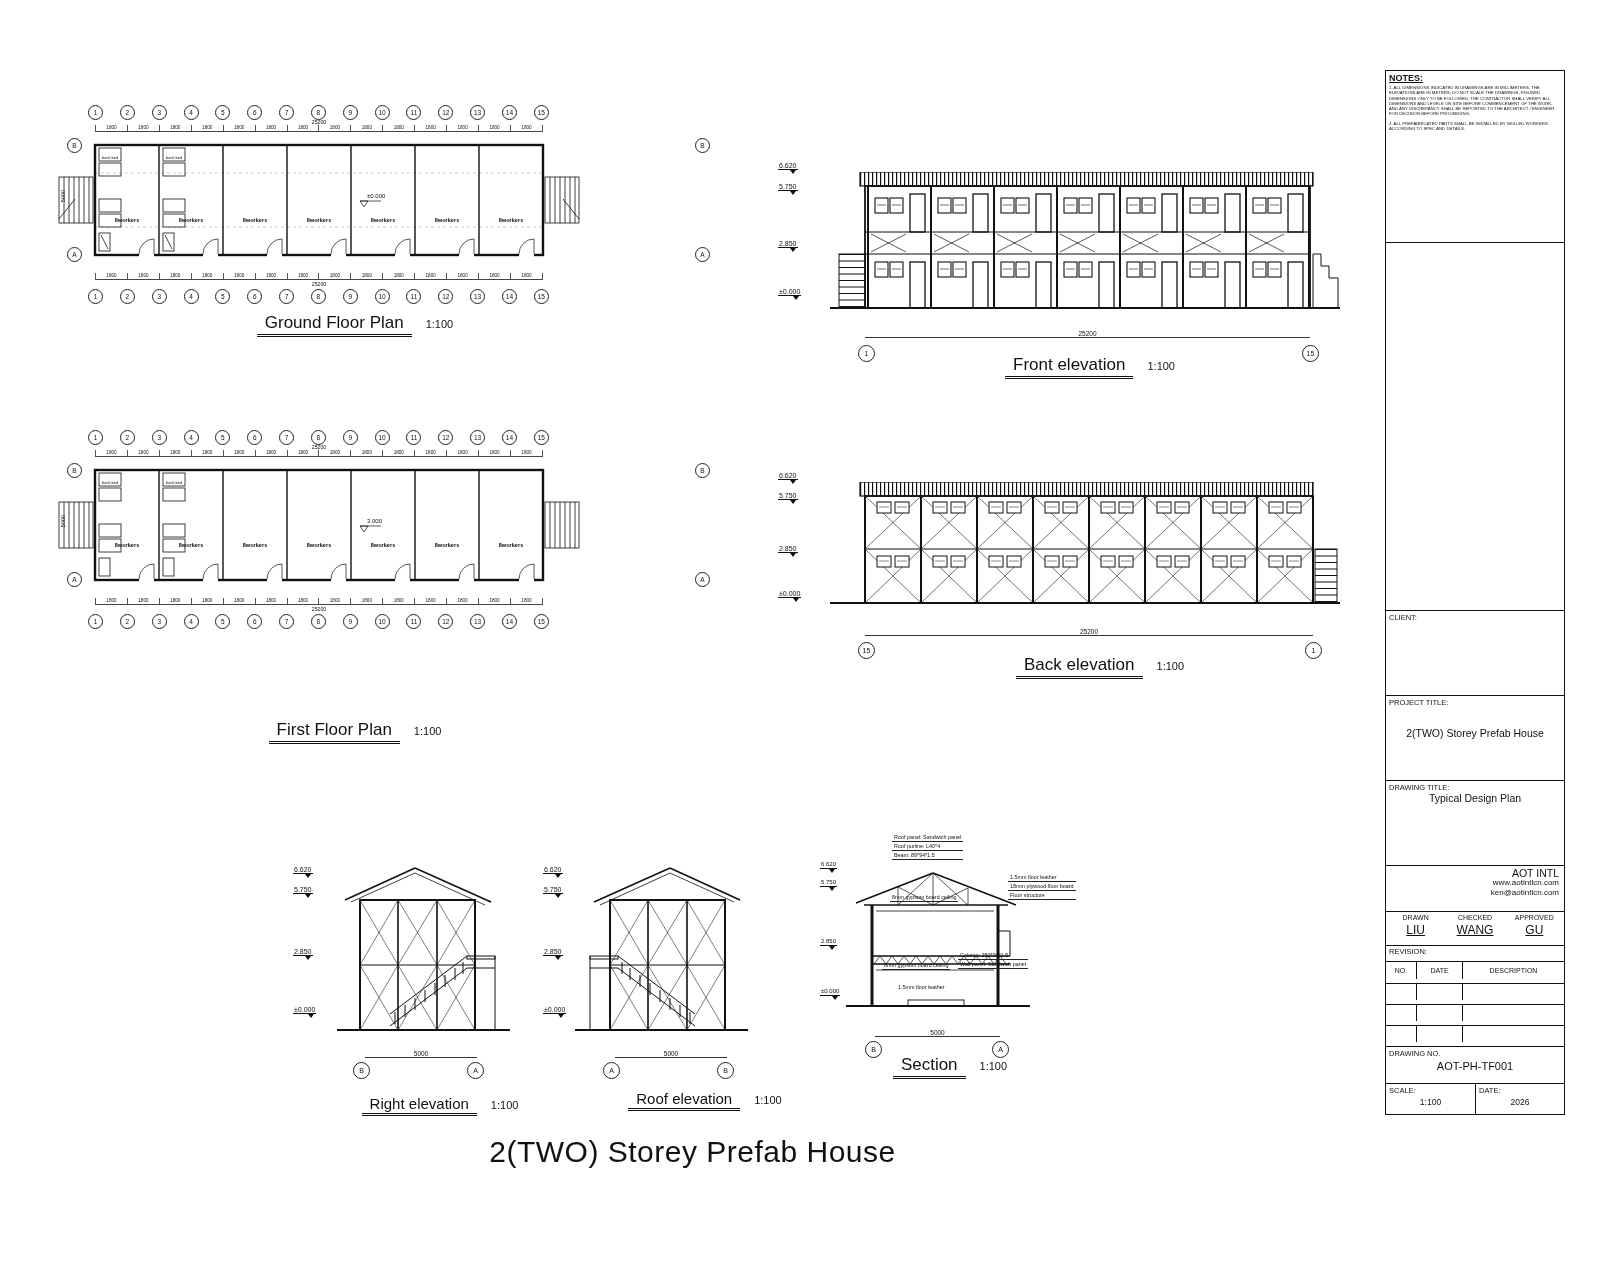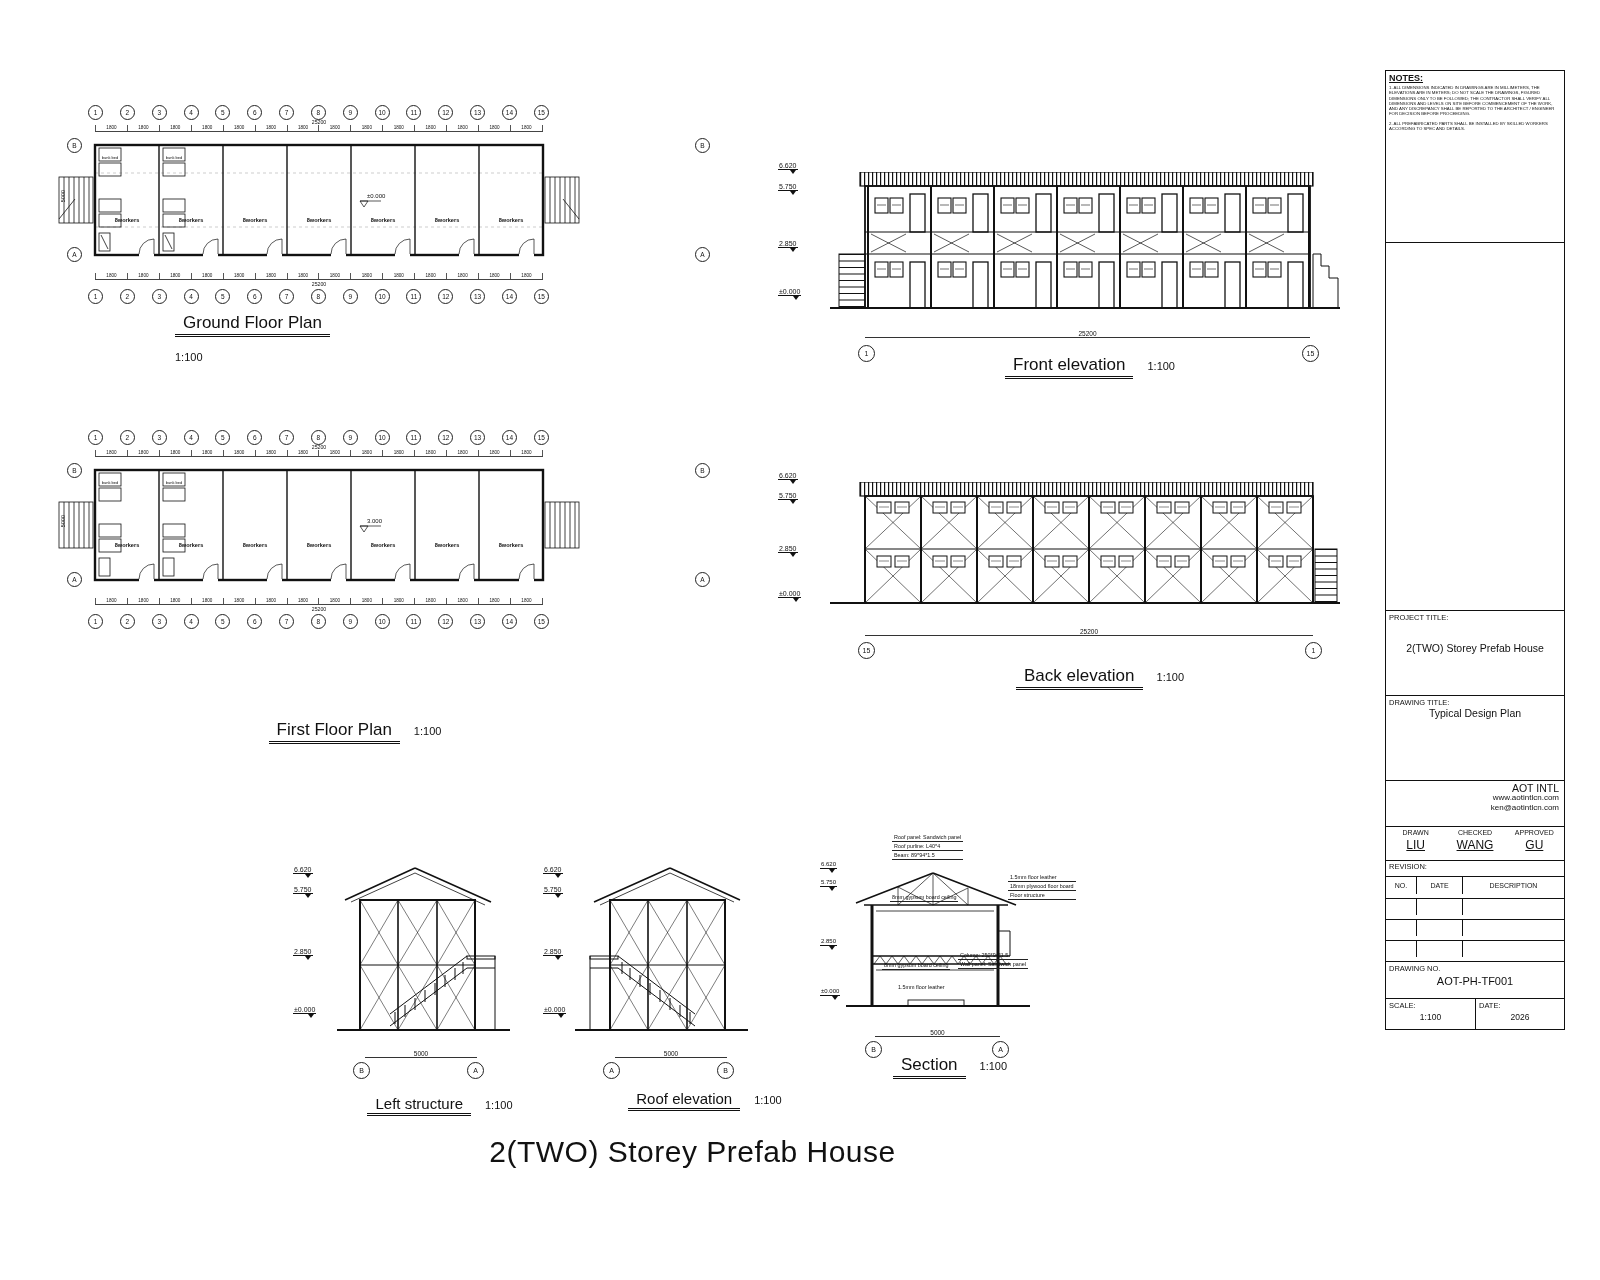--- a/index.html
+++ b/index.html
@@ -234,21 +234,21 @@
         <div class="bub">7</div>
         <div class="bub">8</div>
         <div class="bub">9</div>
         <div class="bub">10</div>
         <div class="bub">11</div>
         <div class="bub">12</div>
         <div class="bub">13</div>
         <div class="bub">14</div>
         <div class="bub">15</div>
       </div>
-    <div class="abs dtitlewrap" style="left:120px;top:208px;width:360px;flex-direction:column;">
+    <div class="abs dtitlewrap" style="left:120px;top:208px;width:360px;">
       <span class="dtitle">Ground Floor Plan</span>
       <span class="dscale">1:100</span>
     </div>
   </div>
 
   <div class="abs" style="left:55px;top:430px;width:665px;height:340px;">
     <div class="abs bubrow" style="left:33px;top:0;width:461px;">
         <div class="bub">1</div>
         <div class="bub">2</div>
         <div class="bub">3</div>
@@ -520,21 +520,21 @@
       <use href="#bmod" xlink:href="#bmod" x="371" y="0"></use>
         <use href="#bmod" xlink:href="#bmod" x="427" y="0"></use>
       <line x1="483" y1="14" x2="483" y2="121" stroke="#111" stroke-width="2"></line>
       <line x1="496" y1="67" x2="496" y2="121" stroke="#111" stroke-width="22" stroke-dasharray="1 5.5"></line>
       <rect x="485" y="67" width="22" height="54" fill="none" stroke="#111" stroke-width="1"></rect>
       <line x1="0" y1="121" x2="510" y2="121" stroke="#111" stroke-width="2.2"></line>
     </svg>
     <div class="abs hdim" style="left:105px;top:178px;width:448px;">25200</div>
     <div class="abs bub lg" style="left:98px;top:192px;">15</div>
     <div class="abs bub lg" style="left:545px;top:192px;">1</div>
-    <div class="abs dtitlewrap" style="left:160px;top:216px;width:360px;">
+    <div class="abs dtitlewrap" style="left:160px;top:205px;width:360px;">
       <span class="dtitle">Back elevation</span>
       <span class="dscale">1:100</span>
     </div>
   </div>
 
   <div class="abs" style="left:285px;top:858px;width:235px;height:235px;">
     <div class="lvl" style="left:8px;top:8px;">
         <span class="num">6.620</span>
         <span class="tri"></span>
       </div>
@@ -589,21 +589,21 @@
           <line x1="180" y1="92" x2="180" y2="166"></line>
         </g>
       </g>
       <line x1="22" y1="166" x2="195" y2="166" stroke="#111" stroke-width="2.2"></line>
     </svg>
     <div class="abs hdim" style="left:80px;top:192px;width:112px;">5000</div>
     <div class="abs bub lg" style="left:68px;top:204px;">B</div>
     <div class="abs bub lg" style="left:182px;top:204px;">A</div>
   </div>
   <div class="abs dtitlewrap" style="left:320px;top:1095px;width:240px;">
-    <span class="dtitle" style="font-size:15px;">Left structure</span>
+    <span class="dtitle" style="font-size:15px;">Right elevation</span>
     <span class="dscale">1:100</span>
   </div>
 
   <div class="abs" style="left:535px;top:858px;width:235px;height:235px;">
     <div class="lvl" style="left:8px;top:8px;">
         <span class="num">6.620</span>
         <span class="tri"></span>
       </div>
     <div class="lvl" style="left:8px;top:28px;">
         <span class="num">5.750</span>
@@ -742,20 +742,23 @@
   <div class="tb">
     <div class="tbsec" style="height:172px;">
       <div class="noteshead">NOTES:</div>
       <div class="notesbody">
           <p style="margin:0 0 4px 0;">1. ALL DIMENSIONS INDICATED IN DRAWINGS ARE IN MILLIMETERS, THE ELEVATIONS ARE IN METERS; DO NOT SCALE THE DRAWINGS, FIGURED DIMENSIONS ONLY TO BE FOLLOWED; THE CONTRACTOR SHALL VERIFY ALL DIMENSIONS AND LEVELS ON SITE BEFORE COMMENCEMENT OF THE WORK, AND ANY DISCREPANCY SHALL BE REPORTED TO THE ARCHITECT / ENGINEER FOR DECISION BEFORE PROCEEDING.</p>
           <p style="margin:0 0 4px 0;">2. ALL PREFABRICATED PARTS SHALL BE INSTALLED BY SKILLED WORKERS ACCORDING TO SPEC AND DETAILS.</p>
         </div>
     </div>
     <div class="tbsec" style="height:368px;"></div>
     <div class="tbsec" style="height:85px;">
+      <div class="tblabel">CLIENT:</div>
+    </div>
+    <div class="tbsec" style="height:85px;">
       <div class="tblabel">PROJECT TITLE:</div>
       <div class="tbcenter" style="margin-top:20px;">2(TWO) Storey Prefab House</div>
     </div>
     <div class="tbsec" style="height:85px;">
       <div class="tblabel">DRAWING TITLE:</div>
       <div class="tbcenter" style="">Typical Design Plan</div>
     </div>
     <div class="tbsec company" style="height:46px;">
       <div class="cname">AOT INTL</div>
       <div>www.aotintlcn.com</div>

